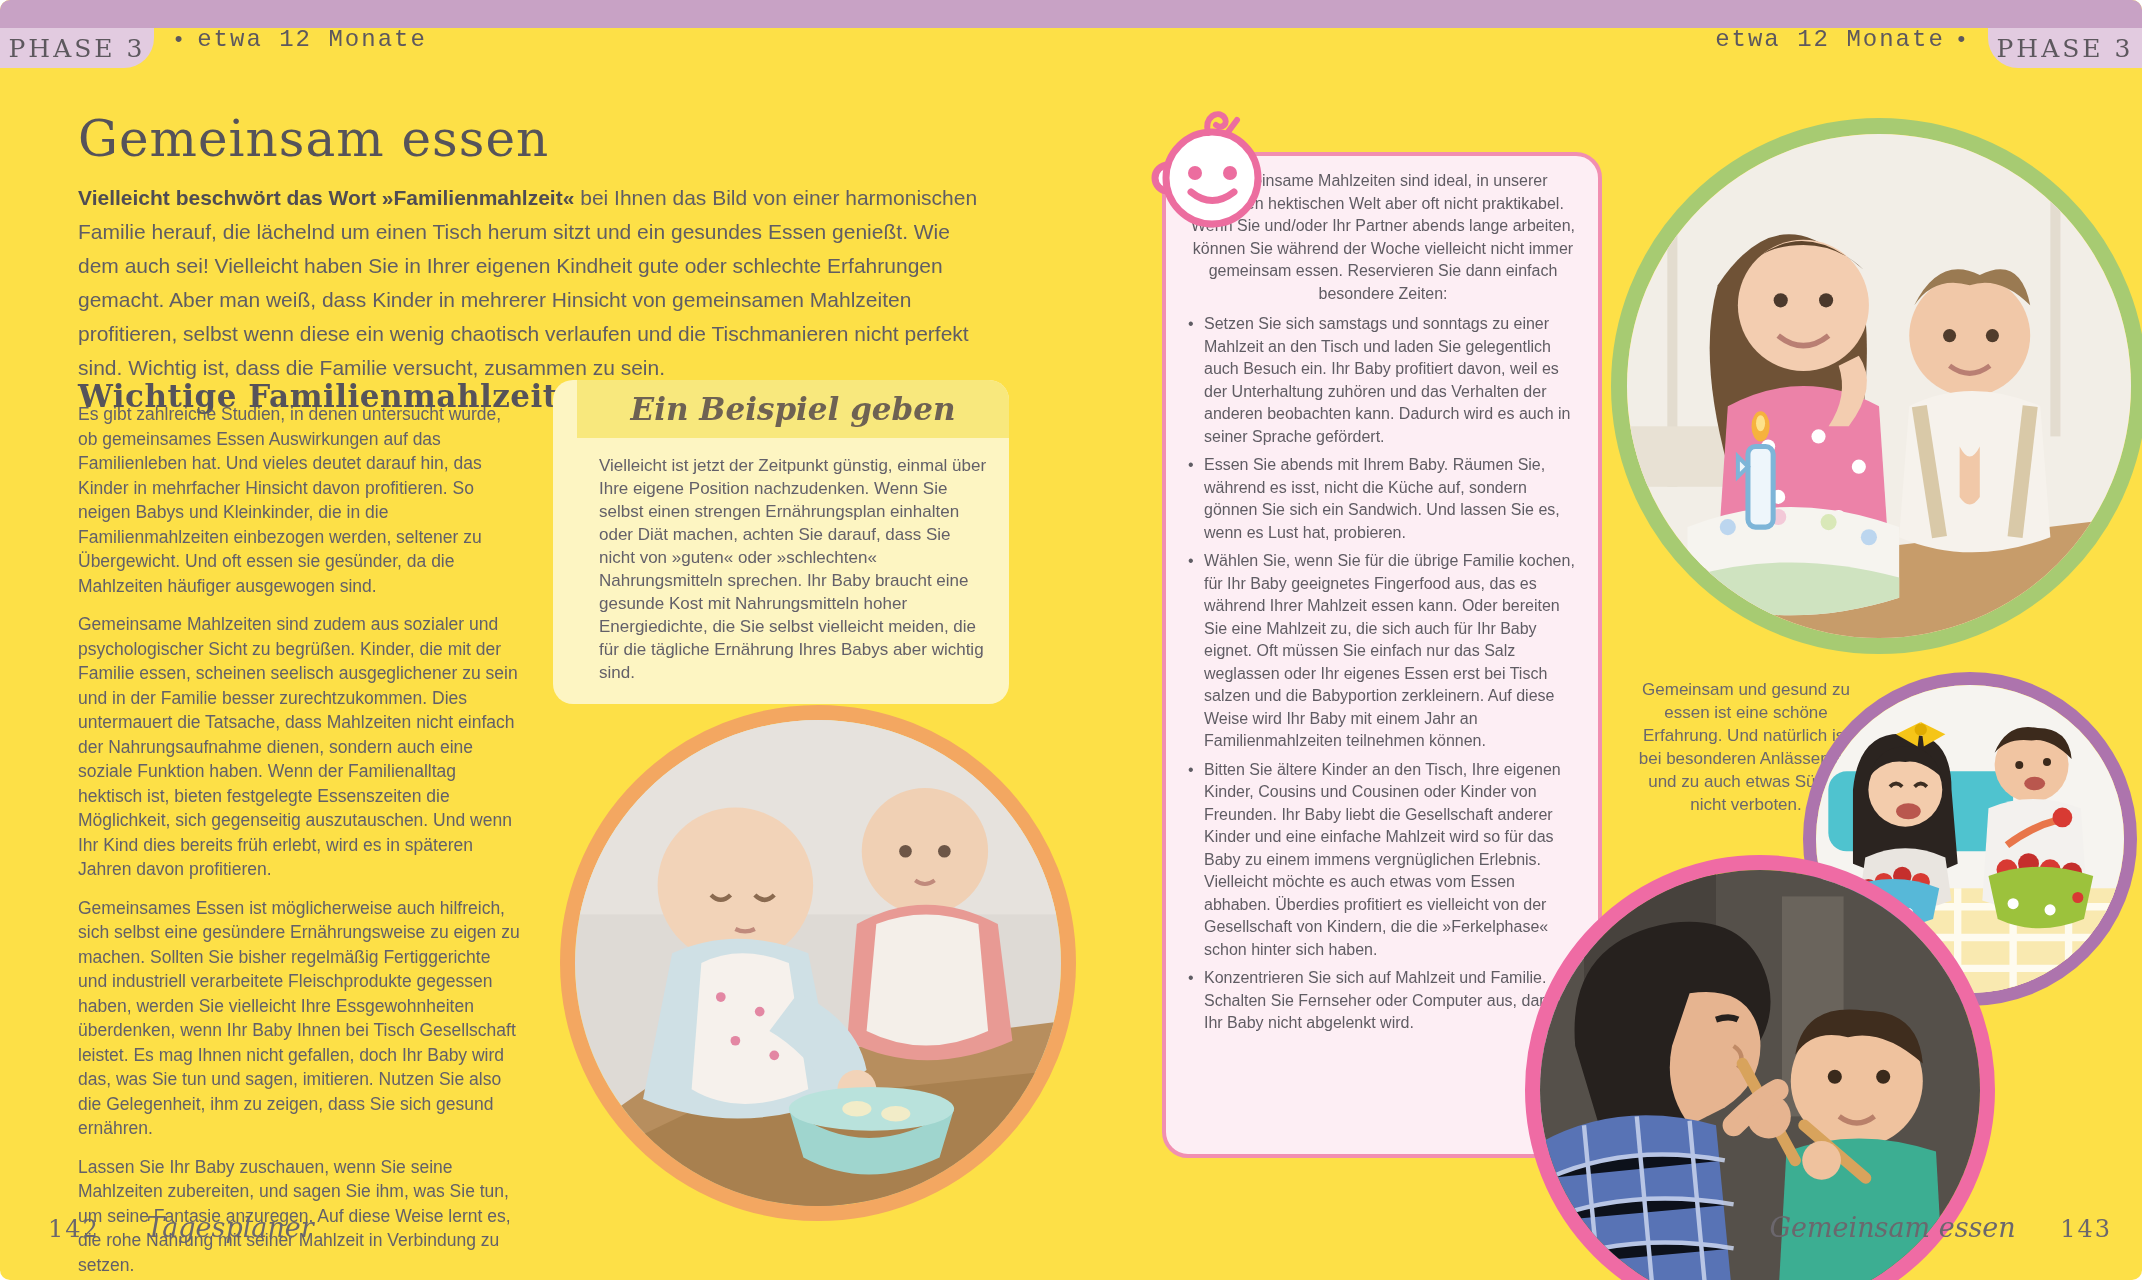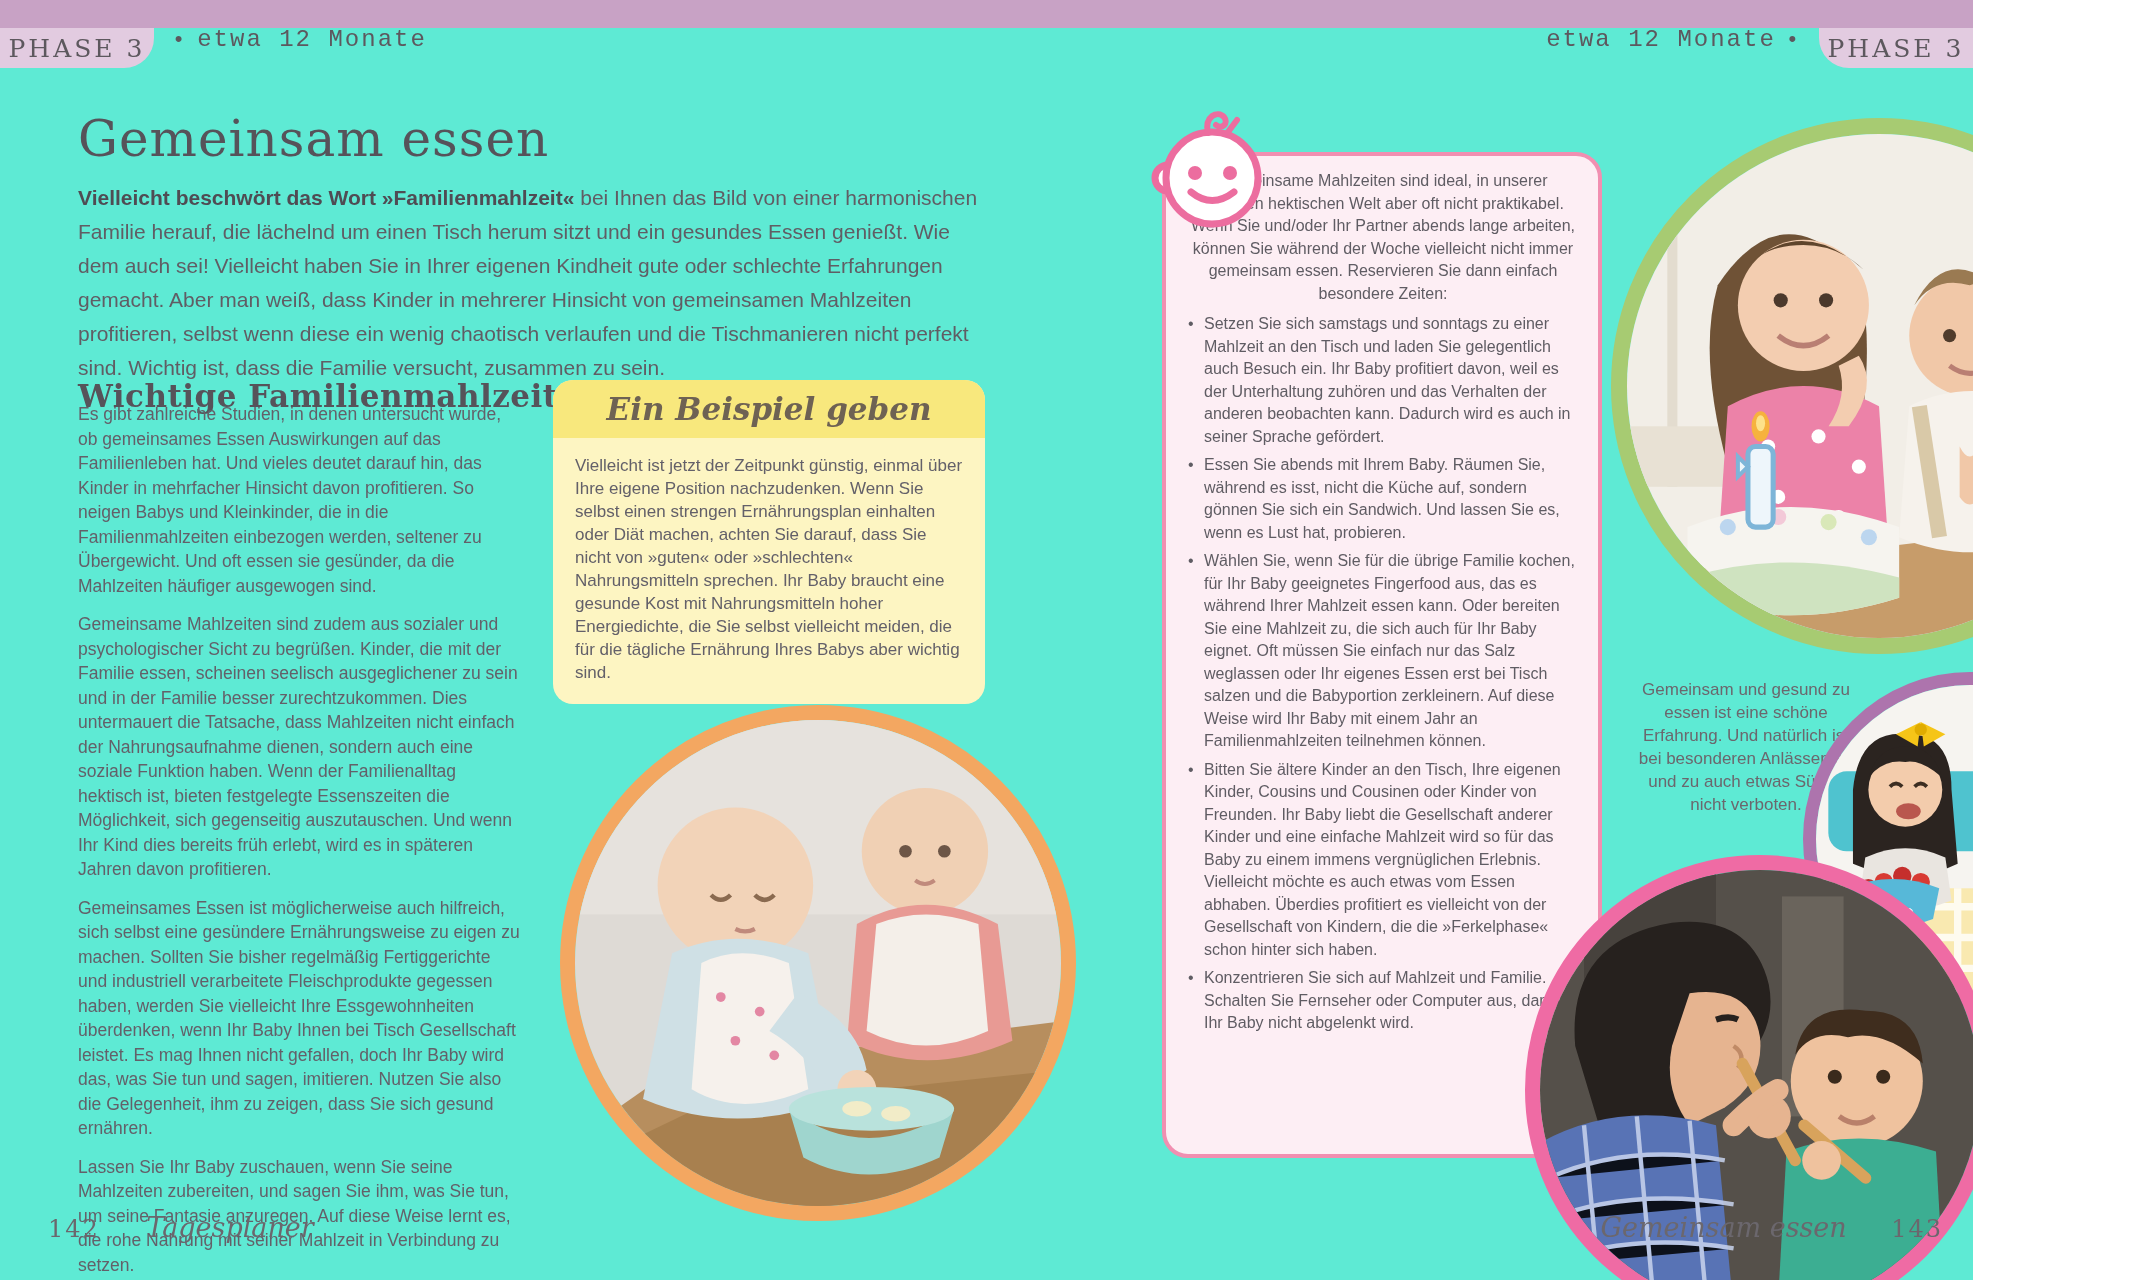--- a/index.html
+++ b/index.html
@@ -1,18 +1,18 @@
 <!DOCTYPE html>
 <html><head>
 <meta charset="utf-8">
 <style>
   html,body{margin:0;padding:0;background:#ffffff;}
   #spread{
-    position:relative;width:1973px;height:1280px;overflow:hidden;
-    background:#5eead4;font-family:"Liberation Sans",sans-serif;color:#5f5c63;
+    position:relative;width:2142px;height:1280px;overflow:hidden;
+    background:#fde047;font-family:"Liberation Sans",sans-serif;color:#5f5c63;border-radius:10px;
   }
   
   .topstrip{position:absolute;left:0;top:0;width:2142px;height:28px;background:#c8a2c5;}
   .tab{
     position:absolute;top:28px;height:40px;background:#e2cbe0;color:#5d585e;
     font-family:"DejaVu Serif",serif;font-size:25px;letter-spacing:3px;
     display:flex;align-items:center;justify-content:center;
   }
   .tab.left{left:0;width:154px;border-bottom-right-radius:30px;}
   .tab.right{right:0;width:154px;border-bottom-left-radius:30px;}
@@ -38,21 +38,21 @@
     font-size:31px;color:#56535a;letter-spacing:0.5px;
   }
   .leftcol{
     position:absolute;left:78px;top:402px;width:444px;
     font-size:17.5px;line-height:24.5px;color:#636069;
   }
   .leftcol p{margin:0 0 14px 0;}
   
   .ybox{
     position:absolute;left:553px;top:380px;width:432px;border-radius:20px;
-    overflow:hidden;background:#fdf5c2;
+    overflow:hidden;background:#fdf5c2;padding-left:24px;
   }
   .ybox-head{
     background:#f8e87d;height:58px;display:flex;align-items:center;justify-content:center;
   }
   .ybox-title{
     font-family:"DejaVu Serif",serif;font-style:italic;font-weight:bold;
     font-size:31px;color:#6e6253;
   }
   .ybox-body{padding:16px 22px 20px 22px;font-size:17px;line-height:23px;color:#636069;}
   

